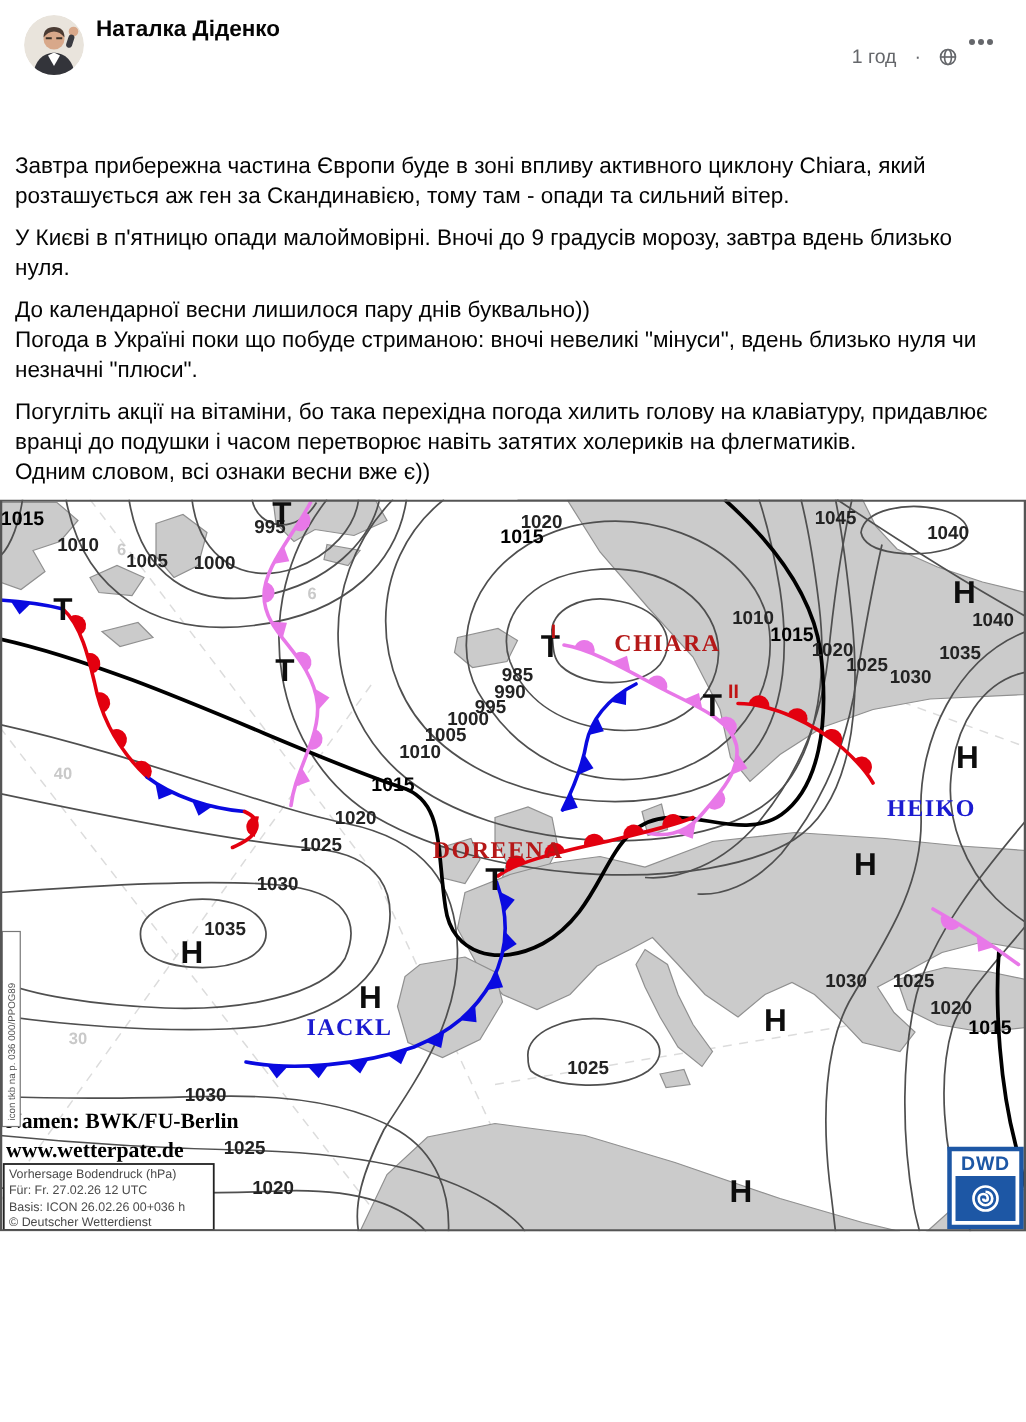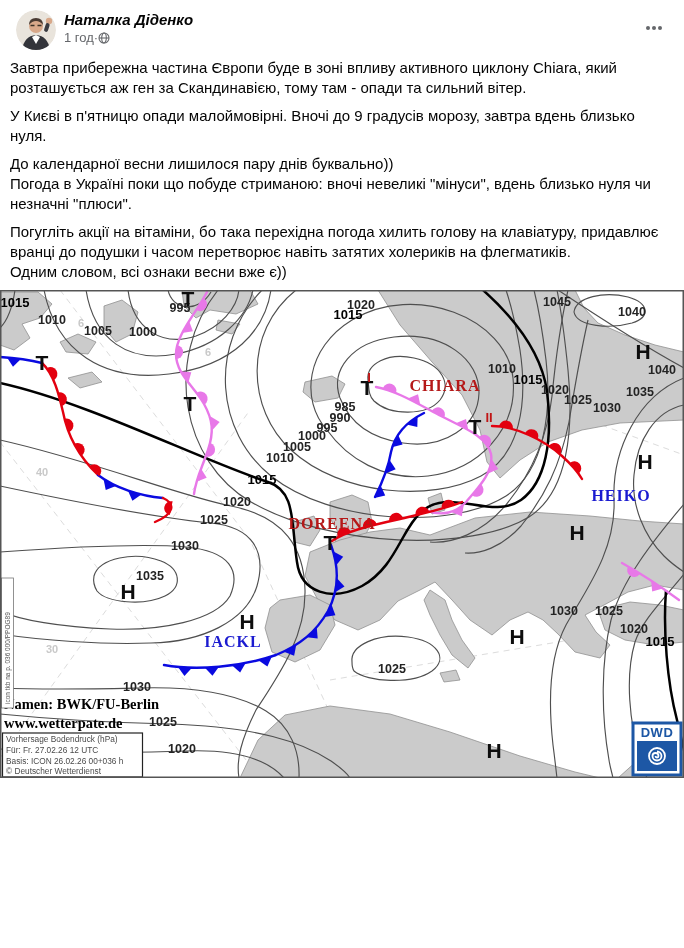--- a/index.html
+++ b/index.html
@@ -1,24 +1,24 @@
 <!DOCTYPE html>
 <html><head>
 <meta charset="utf-8">
 <style>
   html,body{margin:0;padding:0;background:#fff;}
   body{width:684px;font-family:"Liberation Sans",sans-serif;color:#050505;}
   .post{width:684px;background:#fff;}
   .post-header{display:flex;align-items:flex-start;padding:10px 14px 6px 16px;}
   .avatar{width:40px;height:40px;border-radius:50%;overflow:hidden;flex:0 0 40px;}
   .hmeta{margin-left:8px;flex:1;}
-  .author{font-size:15px;font-weight:700;color:#050505;line-height:19px;cursor:pointer;font-style:italic;}
-  .sub{display:flex;align-items:center;gap:0;font-size:13px;color:#65676b;line-height:17px;}
+  .author{font-size:15px;font-weight:700;color:#050505;line-height:19px;cursor:pointer;}
+  .sub{display:flex;align-items:center;gap:12px;font-size:13px;color:#65676b;line-height:17px;justify-content:flex-end;}
   .menu-btn{width:32px;height:32px;display:flex;align-items:center;justify-content:center;border-radius:50%;cursor:pointer;margin-top:2px;}
-  .post-text{padding:2px 12px 0 10px;font-size:15px;line-height:20px;}
+  .post-text{padding:2px 12px 0 10px;font-size:15px;line-height:20px;margin-top:43px;}
   .post-text p{margin:0 0 8px 0;}
   .map-wrap{width:684px;height:488px;line-height:0;cursor:pointer;}
   svg text{font-family:"Liberation Sans",sans-serif;}
   .plabel{font-size:12.5px;font-weight:bold;fill:#232323;}
   .plabel-bold{font-size:13px;font-weight:bold;fill:#000;}
   .pmark{font-size:21px;font-weight:bold;fill:#0d0d0d;}
   .numeral{font-size:13px;font-weight:bold;fill:#c01414;}
   .sysname{font-family:"Liberation Serif",serif;font-size:16px;font-weight:bold;letter-spacing:1px;}
   .gridlabel{font-size:11px;font-weight:bold;fill:#c9c9c9;}
   .isobar{fill:none;stroke:#4f4f4f;stroke-width:1.15;}

